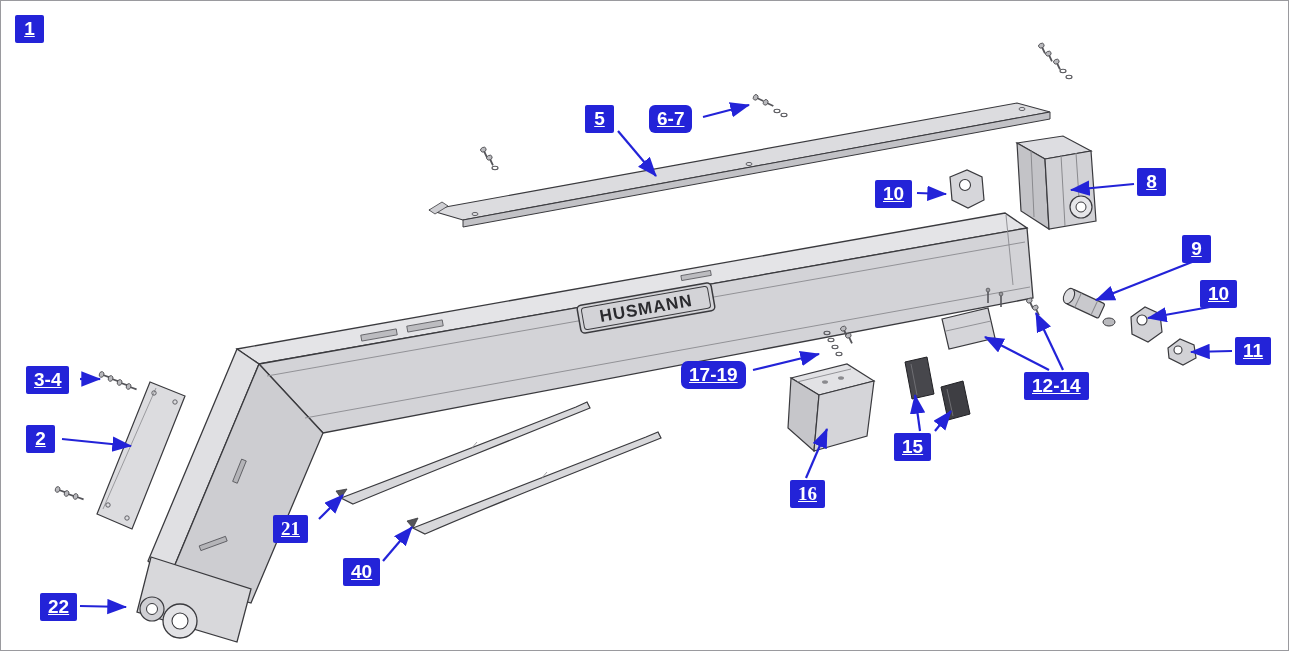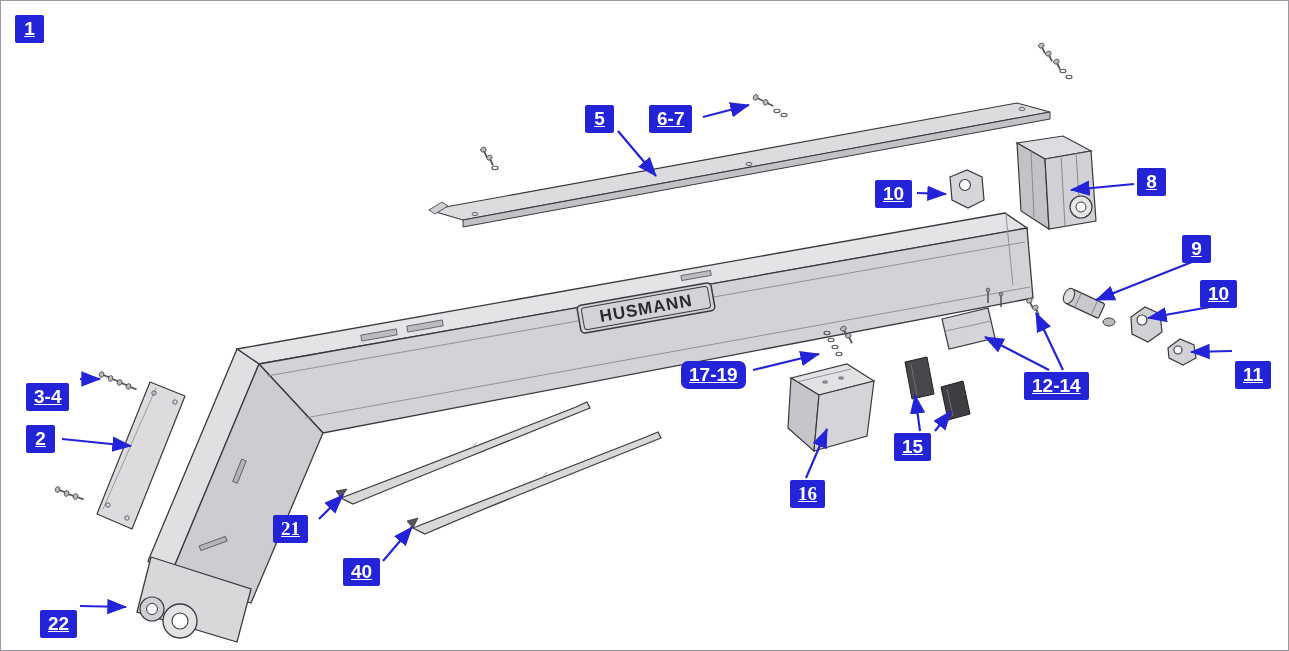--- a/index.html
+++ b/index.html
@@ -225,29 +225,29 @@
       <line x1="934" y1="430" x2="950" y2="410" marker-end="url(#arrow)"></line>
       <line x1="805" y1="477" x2="826" y2="428" marker-end="url(#arrow)"></line>
       <line x1="318" y1="518" x2="342" y2="494" marker-end="url(#arrow)"></line>
       <line x1="382" y1="560" x2="411" y2="526" marker-end="url(#arrow)"></line>
       <line x1="79" y1="605" x2="125" y2="606" marker-end="url(#arrow)"></line>
     </g>
   </svg>
 
   <div class="callout" style="left:14px;  top:14px;">1</div>
   <div class="callout" style="left:25px;  top:424px;">2</div>
-  <div class="callout" style="left:25px;  top:382px;">3-4</div>
+  <div class="callout" style="left:25px;  top:365px;">3-4</div>
   <div class="callout" style="left:584px; top:104px;">5</div>
-  <div class="callout" style="left:648px; top:104px;">6-7</div>
+  <div class="callout" style="left:648px; top:104px;border-radius:6px;">6-7</div>
   <div class="callout" style="left:1136px;top:167px;">8</div>
   <div class="callout" style="left:1181px;top:234px;">9</div>
   <div class="callout" style="left:874px; top:179px;">10</div>
   <div class="callout" style="left:1199px;top:279px;">10</div>
-  <div class="callout" style="left:1234px;top:336px;margin-top:24px;">11</div>
+  <div class="callout" style="left:1234px;top:336px;">11</div>
   <div class="callout" style="left:1023px;top:371px;">12-14</div>
   <div class="callout" style="left:893px; top:432px;">15</div>
   <div class="callout" style="left:789px; top:479px;font-family:Liberation Serif, serif;">16</div>
   <div class="callout" style="left:680px; top:360px;border-radius:7px;">17-19</div>
   <div class="callout" style="left:342px; top:557px;">40</div>
   <div class="callout" style="left:272px; top:514px;font-family:Liberation Serif, serif;">21</div>
-  <div class="callout" style="left:39px;  top:592px;margin-top:17px;">22</div>
+  <div class="callout" style="left:39px;  top:592px;">22</div>
 
 </div>
 
 </body></html>

